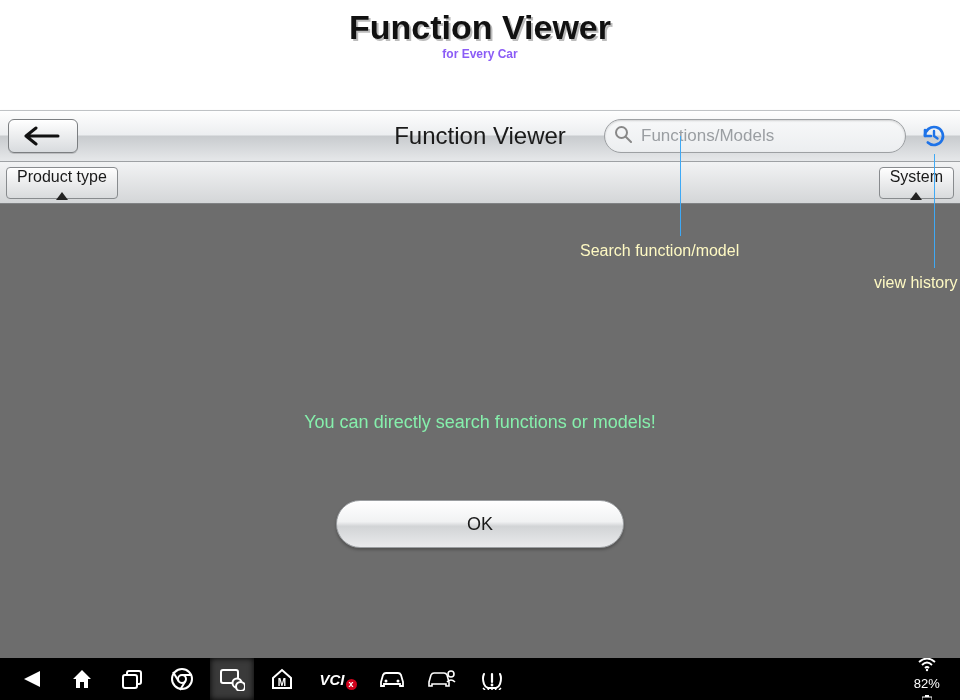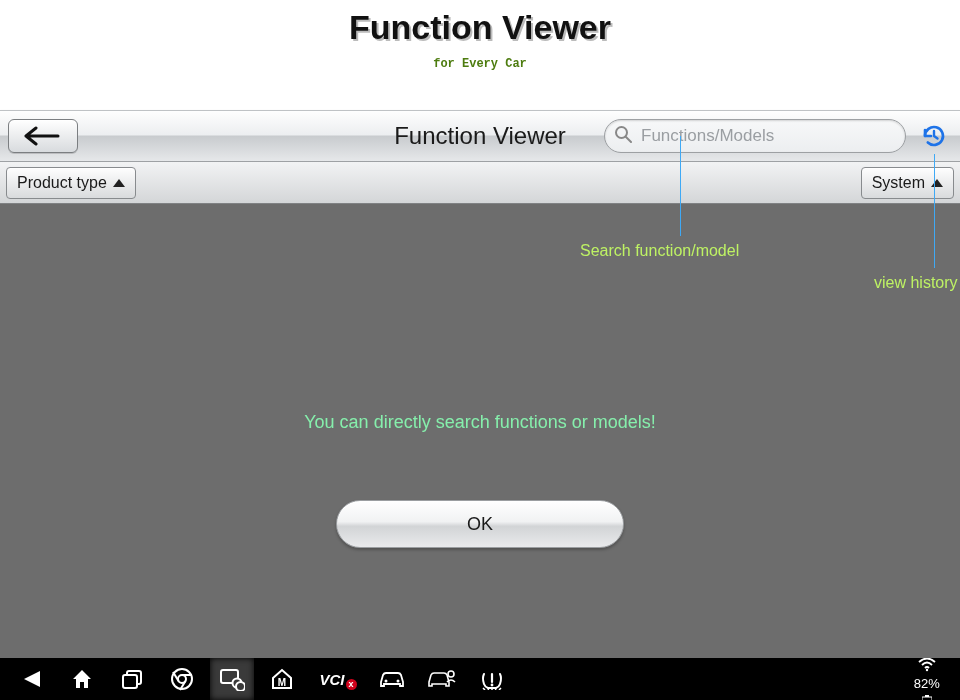--- a/index.html
+++ b/index.html
@@ -14,24 +14,23 @@
     height: 110px;
   }
   .page-title {
     font-size: 34px;
     font-weight: 700;
     color: #111;
     text-shadow: 2px 2px 0 #bbb;
   }
   .page-subtitle {
     font-size: 12px;
-    color: #4d7c0f;
-    margin-top: 10px;
+    color: #8b5cf6;
+    margin-top: 0;
     font-weight: 600;
-    font-family: Liberation Mono, monospace;
   }
 
   
   .toolbar {
     position: relative;
     width: 100%;
     height: 52px;
     background: linear-gradient(to bottom, #fefefe 0%, #eceef0 48%, #c8cbce 50%, #e6e8ea 100%);
     border-top: 1px solid #bfc2c5;
     border-bottom: 1px solid #9ea1a4;
@@ -107,32 +106,33 @@
     padding: 0 10px;
     margin-right: 6px;
     background: linear-gradient(to bottom, #fefefe, #d9dbdd);
     border: 1px solid #888b8e;
     border-radius: 4px;
     font-size: 16px;
     color: #1a1a1a;
     display: inline-flex; align-items: center; gap: 6px;
     cursor: pointer;
     box-shadow: inset 0 1px 0 #fff;
+    flex-direction: column;
   }
   .filter-btn.right { margin-left: auto; margin-right: 0; }
   .tri-up {
     width: 0; height: 0;
     border-left: 6px solid transparent;
     border-right: 6px solid transparent;
     border-bottom: 8px solid #222;
   }
 
   .annotation {
     position: absolute;
-    color: #bef264;
+    color: #fef9c3;
     font-size: 16px;
   }
   .annotation .line {
     position: absolute;
     width: 1px;
     background: #3fa9f5;
   }
 
   .center-msg {
     position: absolute;

